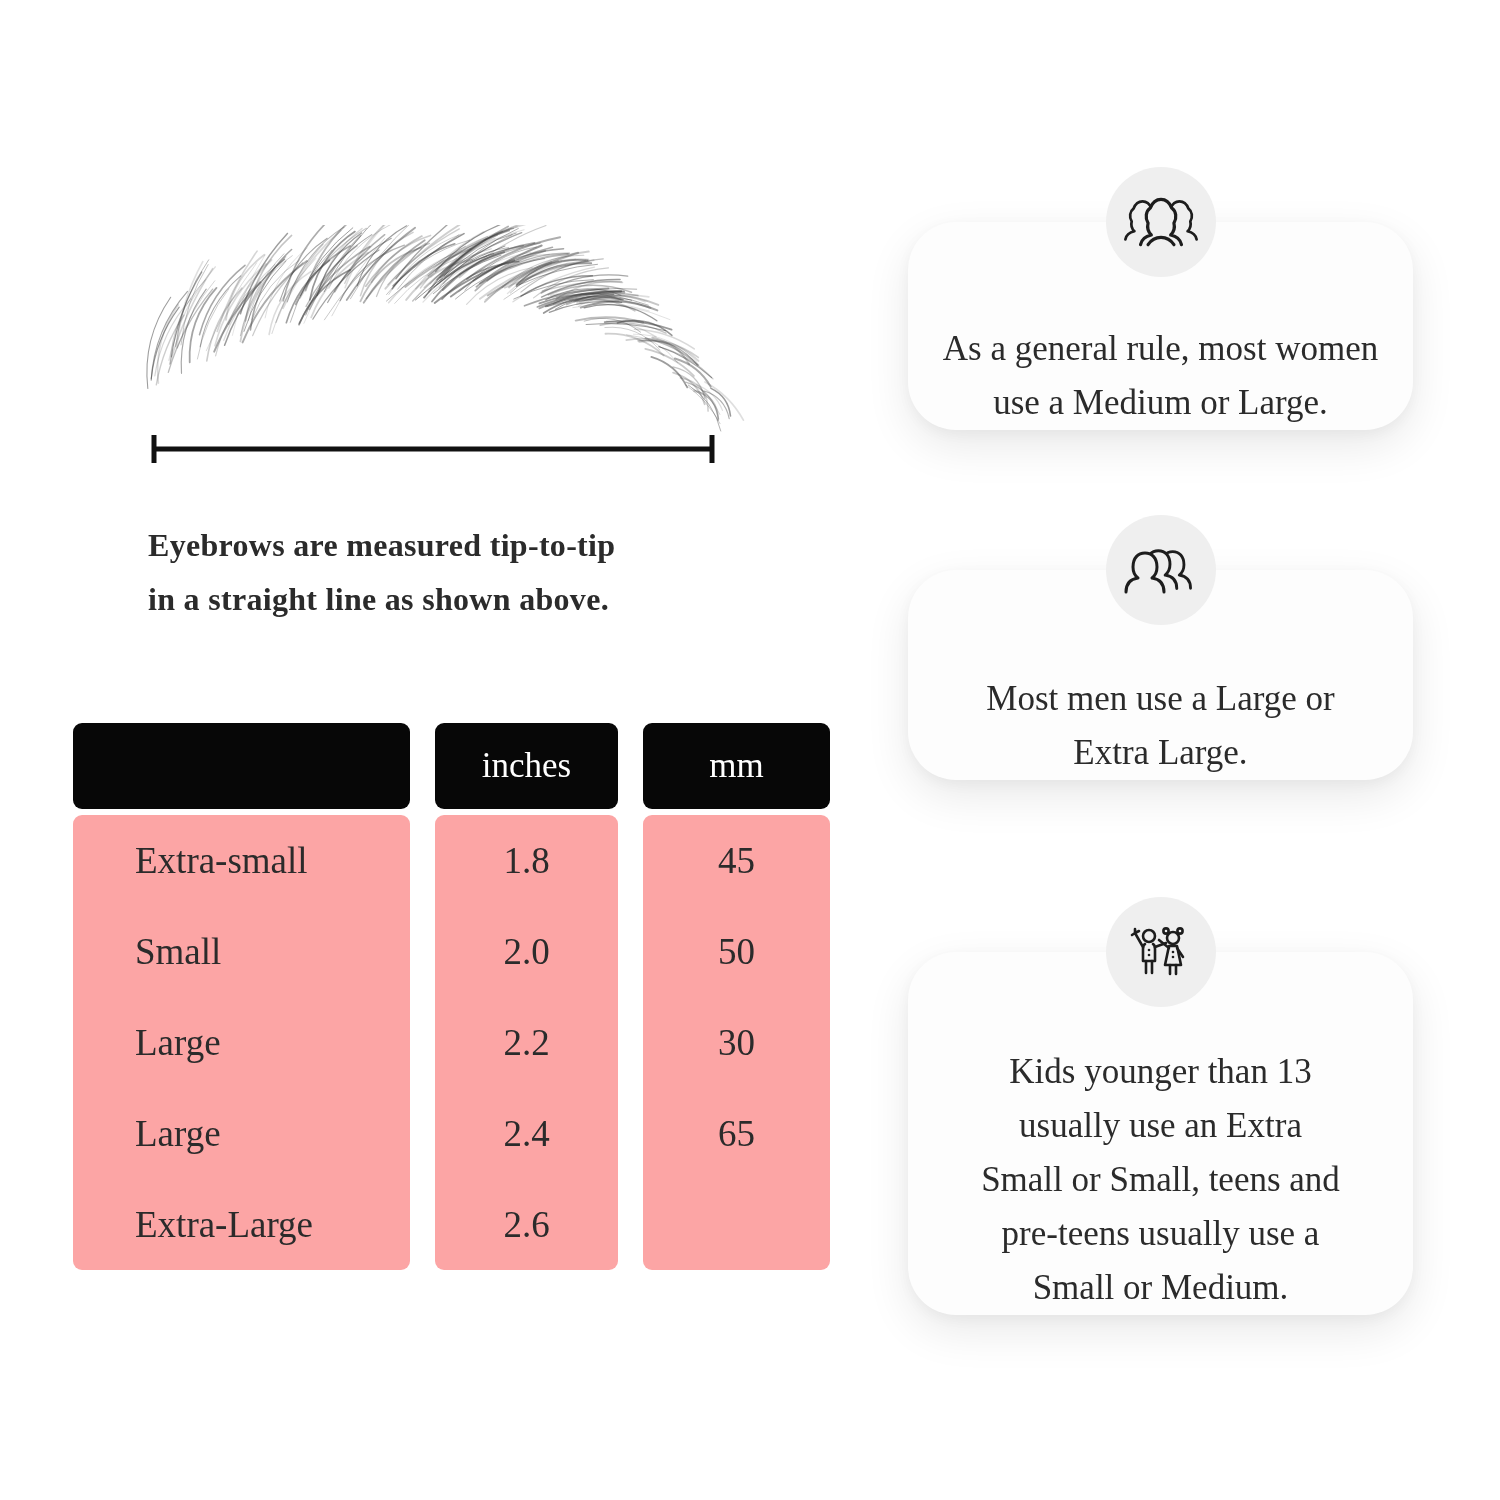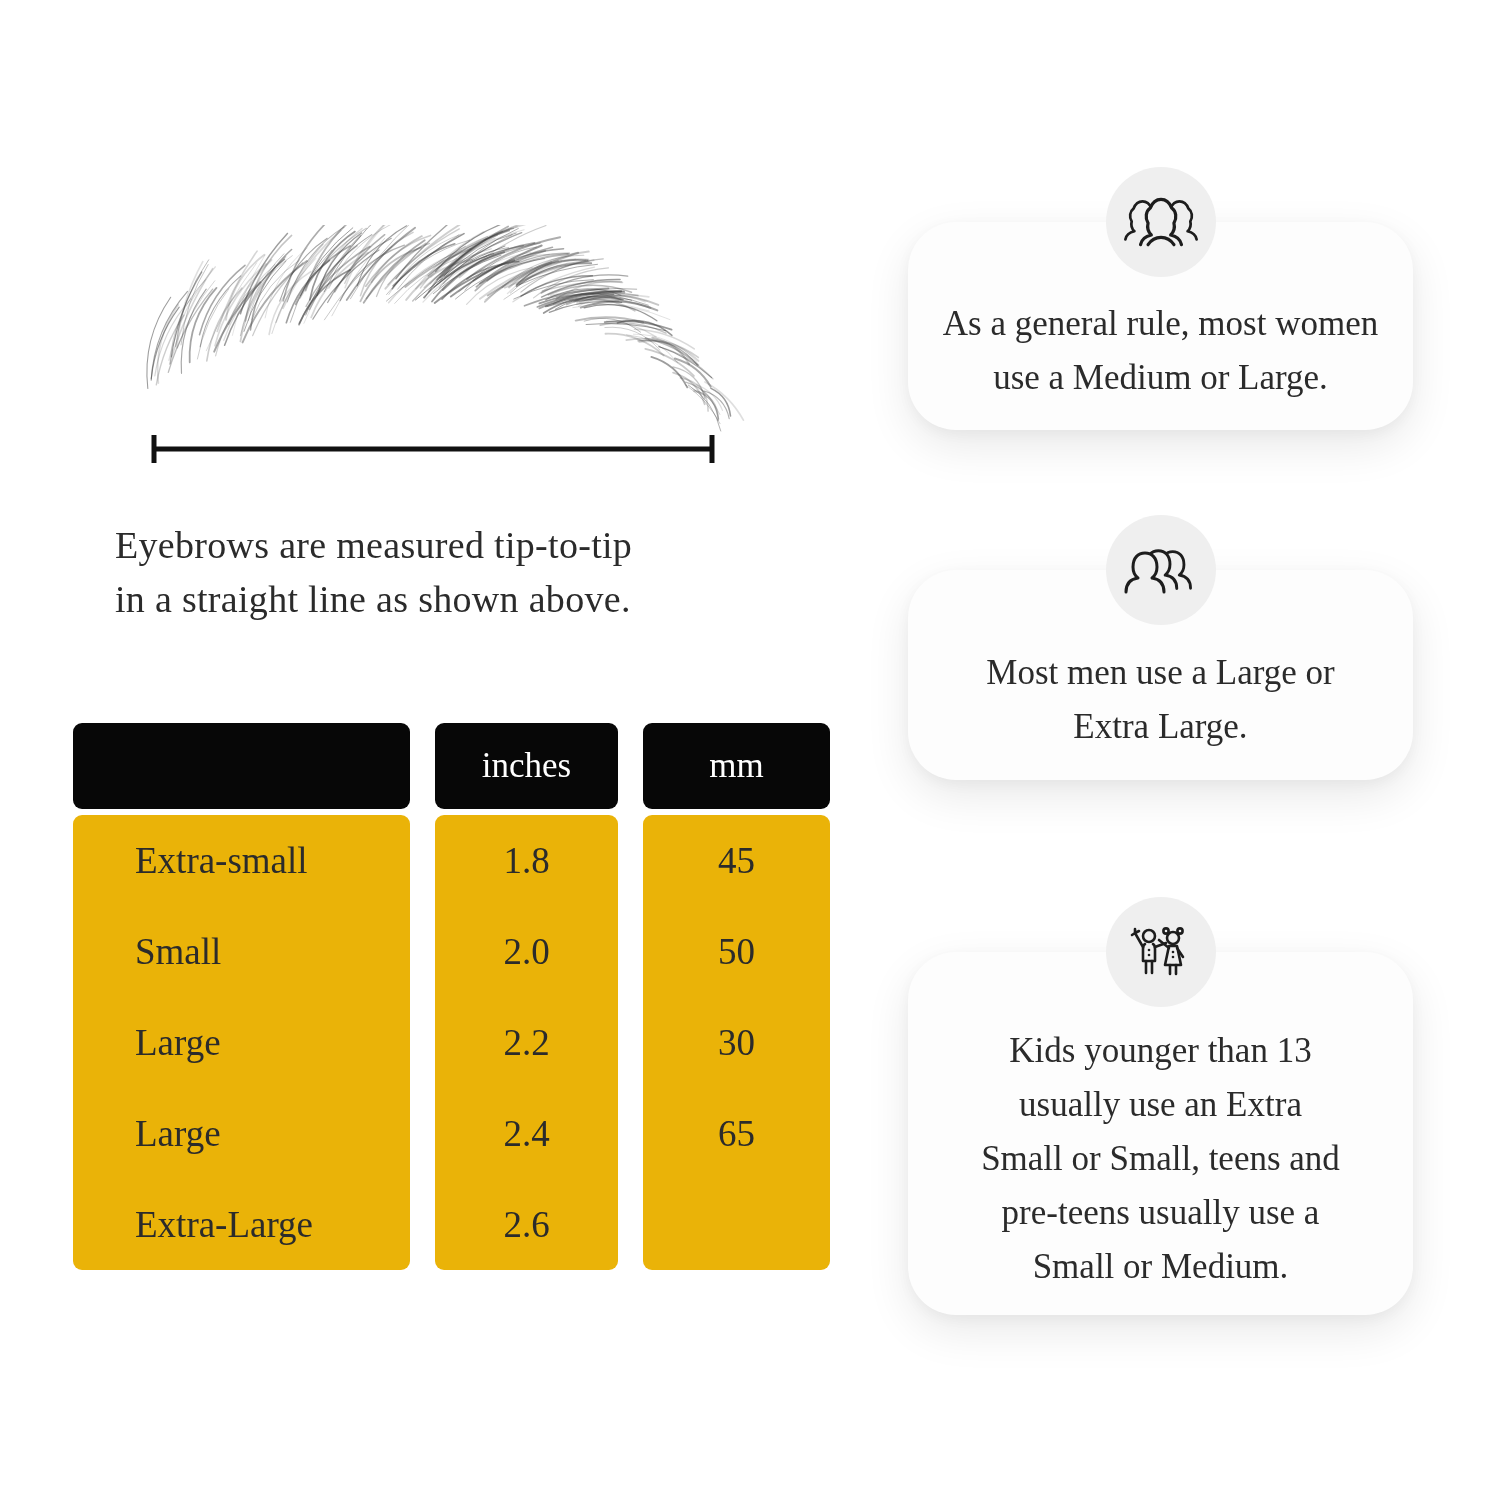--- a/index.html
+++ b/index.html
@@ -7,38 +7,38 @@
     position:relative;
     width:1500px;height:1500px;
     background:#ffffff;
     font-family:"Liberation Serif","DejaVu Serif",serif;
     color:#2b2b2b;
     overflow:hidden;
   }
   
   .brow-svg{position:absolute;left:115px;top:225px;width:645px;height:210px;}
   .mline-svg{position:absolute;left:148px;top:432px;width:570px;height:34px;}
-  .caption{position:absolute;left:115px;top:518px;width:620px;
-           font-size:38px;line-height:54px;letter-spacing:.3px;}
+  .caption{position:absolute;left:148px;top:518px;width:620px;
+           font-size:32px;line-height:54px;letter-spacing:.3px;font-weight:bold;}
   
   .size-table{position:absolute;left:73px;top:723px;width:722px;}
   .tbl-grid{display:grid;grid-template-columns:337px 183px 187px;column-gap:25px;}
   .hdr-cell{height:86px;background:#070707;border-radius:9px;color:#ffffff;
             display:flex;align-items:center;justify-content:center;
             font-size:35px;}
   .tbl-grid.hdr{margin-bottom:6px;}
-  .body-col{background:#eab308;border-radius:9px;height:455px;
+  .body-col{background:#fca5a5;border-radius:9px;height:455px;
             display:flex;flex-direction:column;}
   .body-cell{height:91px;display:flex;align-items:center;justify-content:center;
              font-size:37px;color:#2b2b2b;}
   .body-cell.label{justify-content:flex-start;padding-left:62px;}
   
   .card{position:absolute;left:908px;width:505px;background:#fdfdfd;border-radius:48px;
         box-shadow:0 16px 45px rgba(0,0,0,.09),0 4px 14px rgba(0,0,0,.04);
-        display:flex;flex-direction:column;align-items:center;justify-content:center;
+        display:flex;flex-direction:column;align-items:center;justify-content:flex-end;
         padding-top:50px;box-sizing:border-box;}
   .card1{top:222px;height:208px;}
   .card2{top:570px;height:210px;}
   .card3{top:952px;height:363px;}
   .badge{position:absolute;top:-55px;left:50%;transform:translateX(-50%);
          width:110px;height:110px;border-radius:50%;background:#efefef;
          display:flex;align-items:center;justify-content:center;}
   .card-text{font-size:35px;line-height:54px;text-align:center;width:100%;}
   .icon{display:block;}
   .icon .strokep{fill:none;stroke:#1d1d1d;stroke-width:3;stroke-linecap:round;stroke-linejoin:round;}

